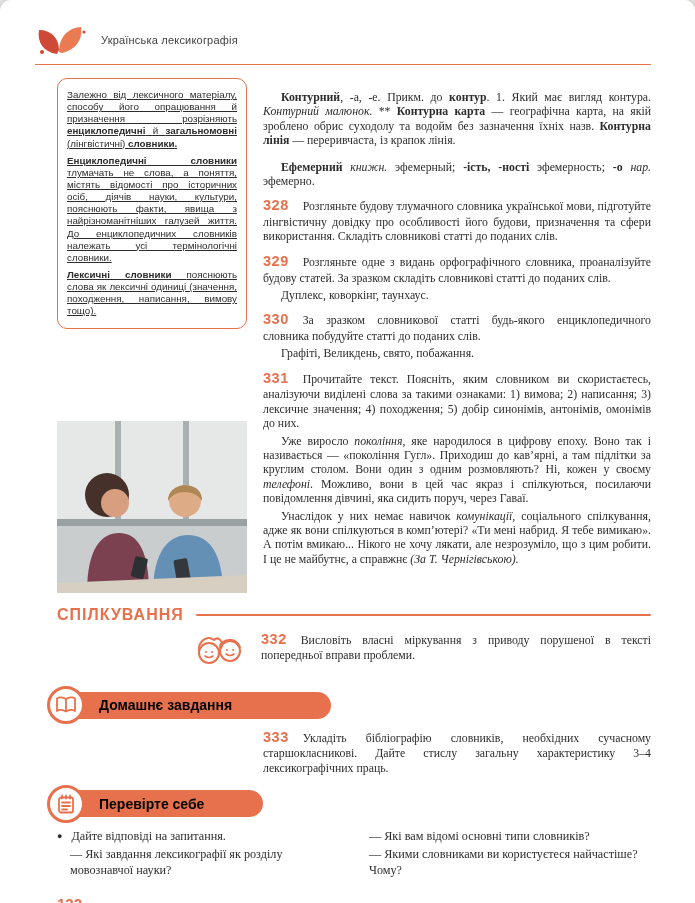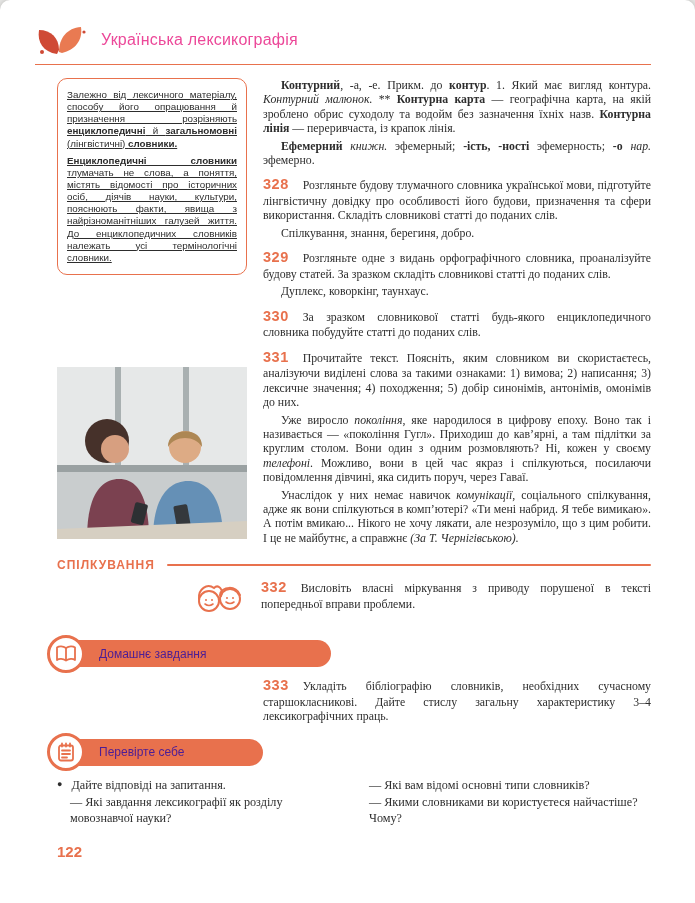--- a/index.html
+++ b/index.html
@@ -23,62 +23,62 @@
   }
   
   .header{
     display:flex;align-items:center;gap:12px;
     margin-left:-22px;
     border-bottom:1.6px solid var(--accent);
     padding-bottom:8px;margin-bottom:13px;
   }
   .logo{display:inline-flex;}
   .title{
-    font-family:"Liberation Sans",sans-serif;font-size:16px;color:#ec4899;
+    font-family:"Liberation Sans",sans-serif;font-size:11px;color:#404040;
     letter-spacing:.2px;
   }
   
   .columns{display:flex;gap:16px;}
   .aside{flex:0 0 190px;width:190px;}
   .infobox{
     border:1.6px solid var(--accent);border-radius:10px;
     padding:10px 9px;background:#fff;
     font-family:"Liberation Sans",sans-serif;font-size:9.8px;line-height:1.24;
     text-align:justify;
   }
   .infobox p{margin:0 0 5px;text-decoration:underline;}
   .infobox p:last-child{margin-bottom:0;}
   .photo{margin-top:92px;width:190px;height:172px;overflow:hidden;}
   .main{flex:1;font-size:11.8px;line-height:1.22;text-align:justify;}
   .b{font-weight:bold;}
   .i{font-style:italic;}
-  .entry{margin:0 0 3px;text-indent:18px;}
+  .entry{margin:12px 0 3px;text-indent:18px;}
   .exercise{margin-top:9px;}
   .ex-text{margin:0;}
   .num{
     font-family:"Liberation Sans",sans-serif;font-weight:700;font-size:14.5px;
     color:var(--accent);margin-right:14px;letter-spacing:.5px;
   }
   .words{margin:3px 0 0;text-indent:18px;}
   .tpara{margin:3px 0 0;text-indent:18px;}
   
   .comm-head{display:flex;align-items:center;margin-top:13px;}
   .comm-label{
-    font-family:"Liberation Sans",sans-serif;font-weight:700;font-size:12px;
+    font-family:"Liberation Sans",sans-serif;font-weight:700;font-size:16px;
     color:var(--accent);letter-spacing:1px;text-align:right;
   }
   .comm-line{flex:1;height:2px;background:var(--accent);margin-left:12px;border-radius:2px;}
   .comm-body{display:flex;align-items:flex-start;margin-top:5px;}
   .comm-icon{margin-left:136px;flex:0 0 54px;width:54px;}
   .comm-text{flex:1;margin:2px 0 0 14px;font-size:11.8px;line-height:1.22;text-align:justify;}
   
   .banner{
     position:relative;margin-top:15px;height:27px;background:var(--accent);
-    border-radius:14px;display:flex;align-items:center;color:#4c1d95;
-    font-family:"Liberation Sans",sans-serif;font-weight:400;font-size:12px;
+    border-radius:14px;display:flex;align-items:center;color:#000000;
+    font-family:"Liberation Sans",sans-serif;font-weight:700;font-size:14px;
     padding-left:50px;box-sizing:border-box;margin-left:-8px;
   }
   .banner.hw{width:282px;}
   .banner.check{width:214px;}
   .badge{
     position:absolute;left:-2px;top:50%;transform:translateY(-50%);
     width:38px;height:38px;background:#fff;border:3px solid var(--accent);
     border-radius:50%;display:flex;align-items:center;justify-content:center;
     box-sizing:border-box;
   }
@@ -110,20 +110,21 @@
     </span>
     <span class="title">Українська лексикографія</span>
   </header>
 
   <div class="columns">
 
     <aside class="aside">
       <div class="infobox">
         <p><span>Залежно від лексичного матеріалу, способу його опрацювання й призначення розрізняють </span><span class="b">енциклопедичні</span><span> й </span><span class="b">загальномовні</span><span> (лінгвістичні) </span><span class="b">словники.</span></p>
         <p><span class="b">Енциклопедичні словники </span><span>тлумачать не слова, а поняття, містять відомості про історичних осіб, діячів науки, культури, пояснюють факти, явища з найрізноманітніших галузей життя. До енциклопедичних словників належать усі термінологічні словники.</span></p>
+        <p><span class="b">Лексичні словники </span><span>пояснюють слова як лексичні одиниці (значення, походження, написання, вимову тощо).</span></p>
       </div>
 
       <div class="photo">
         <svg viewBox="0 0 190 172" width="190" height="172" preserveAspectRatio="none" aria-hidden="true">
           <rect width="190" height="172" fill="#c9cdce"></rect>
           <rect x="0" y="0" width="190" height="102" fill="#e6e8e8"></rect>
           <rect x="58" y="0" width="6" height="102" fill="#a9b0b1"></rect>
           <rect x="126" y="0" width="6" height="102" fill="#a9b0b1"></rect>
           <rect x="0" y="98" width="190" height="7" fill="#9aa1a2"></rect>
           <circle cx="50" cy="74" r="22" fill="#46312a"></circle>
@@ -139,30 +140,30 @@
       </div>
     </aside>
 
     <main class="main">
       <p class="entry"><span class="b">Контурний</span><span>, -а, -е. Прикм. до </span><span class="b">контур</span><span>. 1. Який має вигляд контура. </span><span class="i">Контурний малюнок.</span><span> ** </span><span class="b">Контурна карта</span><span> — географічна карта, на якій зроблено обрис суходолу та водойм без зазначення їхніх назв. </span><span class="b">Контурна лінія</span><span> — переривчаста, із крапок лінія.</span></p>
 
       <p class="entry"><span class="b">Ефемерний </span><span class="i">книжн. </span><span>эфемерный; </span><span class="b">-ість, -ності </span><span>эфемерность; </span><span class="b">-о </span><span class="i">нар. </span><span>эфемерно.</span></p>
 
       <div class="exercise">
         <p class="ex-text"><span class="num">328</span><span>Розгляньте будову тлумачного словника української мови, підготуйте лінгвістичну довідку про особливості його будови, призначення та сфери використання. Складіть словникові статті до поданих слів.</span></p>
-        <p class="words">Спілкування, знання, берегиня, добро.</p>
       </div>
 
       <div class="exercise">
         <p class="ex-text"><span class="num">329</span><span>Розгляньте одне з видань орфографічного словника, проаналізуйте будову статей. За зразком складіть словникові статті до поданих слів.</span></p>
         <p class="words">Дуплекс, коворкінг, таунхаус.</p>
       </div>
 
       <div class="exercise">
         <p class="ex-text"><span class="num">330</span><span>За зразком словникової статті будь-якого енциклопедичного словника побудуйте статті до поданих слів.</span></p>
+        <p class="words">Графіті, Великдень, свято, побажання.</p>
       </div>
 
       <div class="exercise">
         <p class="ex-text"><span class="num">331</span><span>Прочитайте текст. Поясніть, яким словником ви скористаєтесь, аналізуючи виділені слова за такими ознаками: 1) вимова; 2) написання; 3) лексичне значення; 4) походження; 5) добір синонімів, антонімів, омонімів до них.</span></p>
         <p class="tpara"><span>Уже виросло </span><span class="i">покоління</span><span>, яке народилося в цифрову епоху. Воно так і називається — «покоління Гугл». Приходиш до кав’ярні, а там підлітки за круглим столом. Вони один з одним розмовляють? Ні, кожен у своєму </span><span class="i">телефоні</span><span>. Можливо, вони в цей час якраз і спілкуються, посилаючи повідомлення дівчині, яка сидить поруч, через Гаваї.</span></p>
         <p class="tpara"><span>Унаслідок у них немає навичок </span><span class="i">комунікації</span><span>, соціального спілкування, адже як вони спілкуються в комп’ютері? «Ти мені набрид. Я тебе вимикаю». А потім вмикаю... Нікого не хочу лякати, але незрозуміло, що з цим робити. І це не майбутнє, а справжнє </span><span class="i">(За Т. Чернігівською).</span></p>
       </div>
     </main>
   </div>
 

